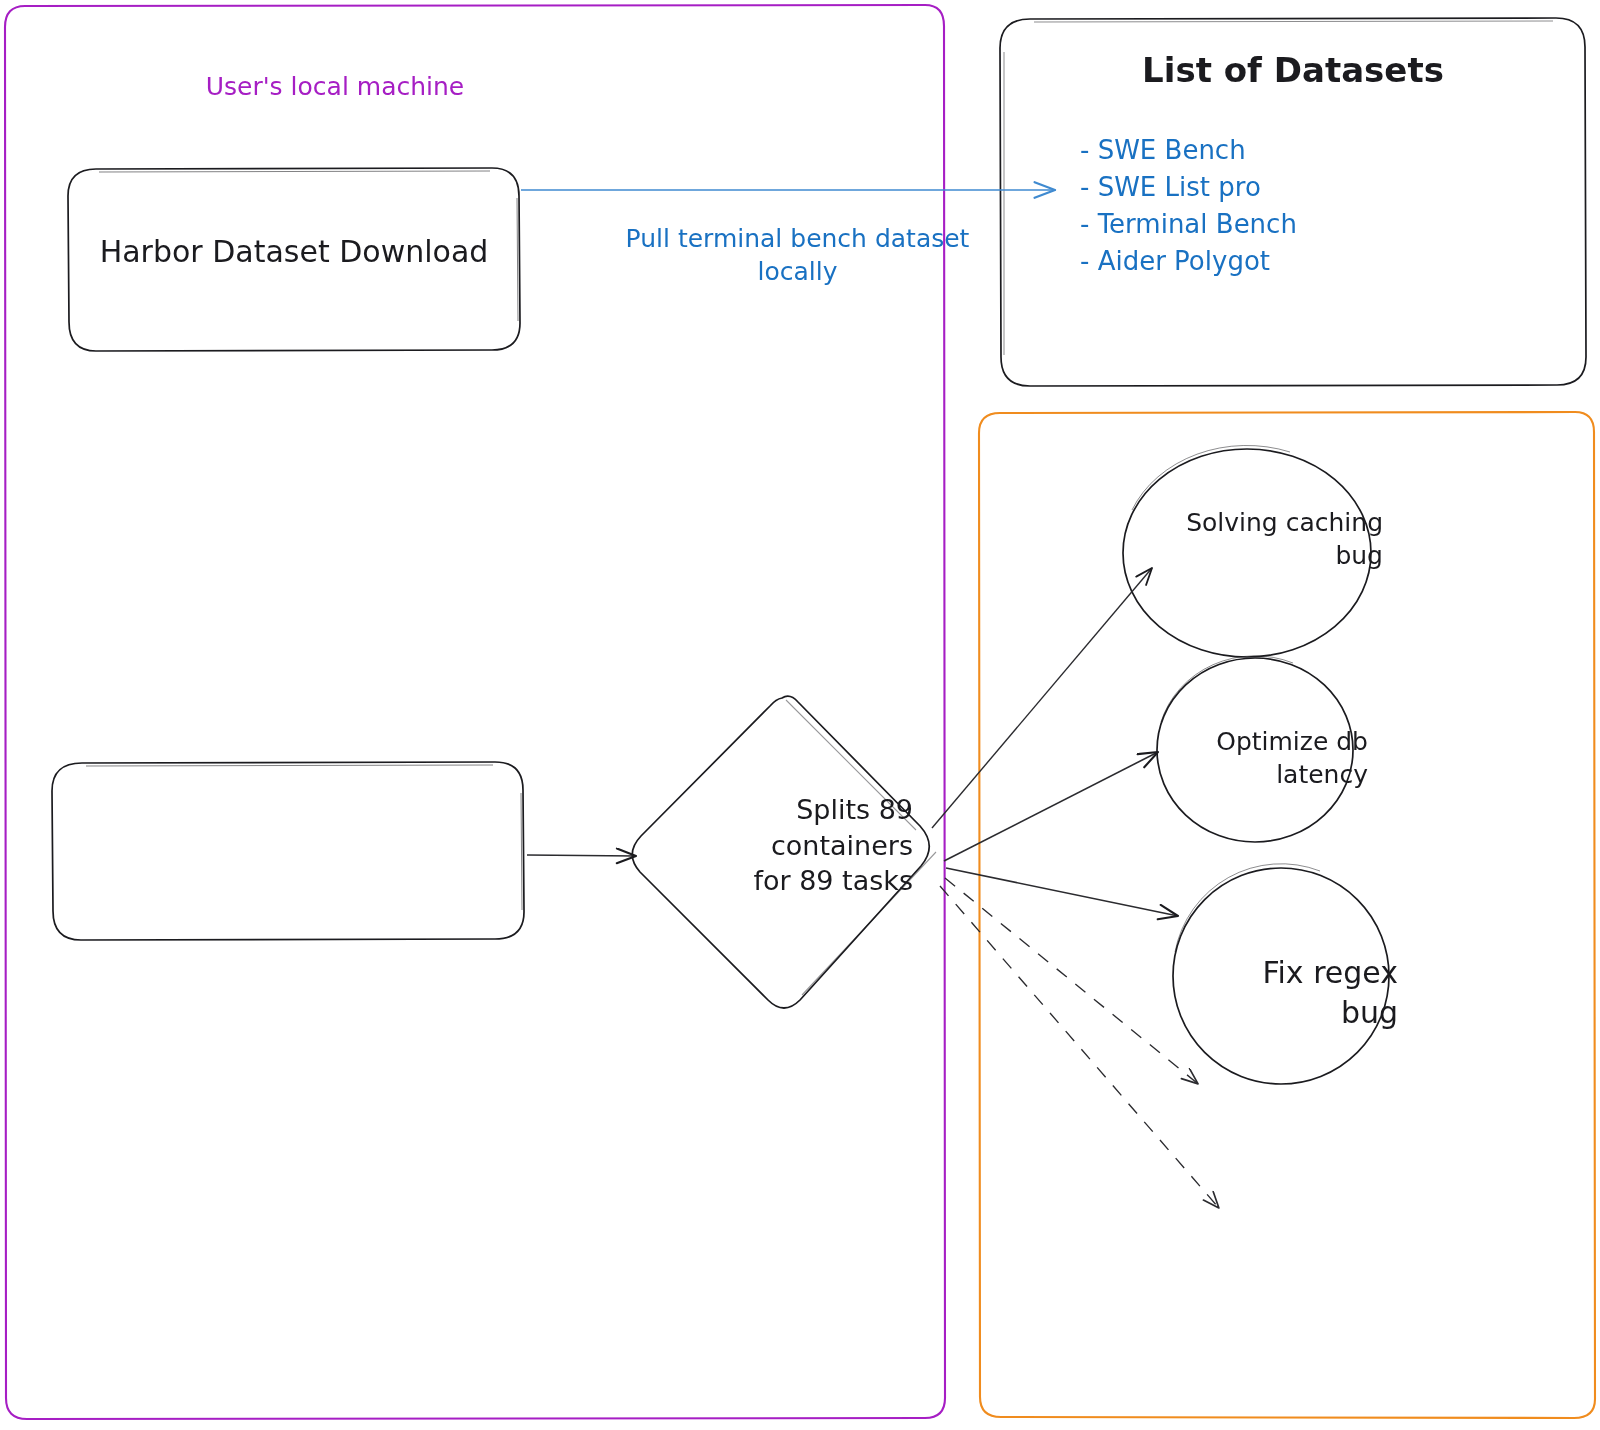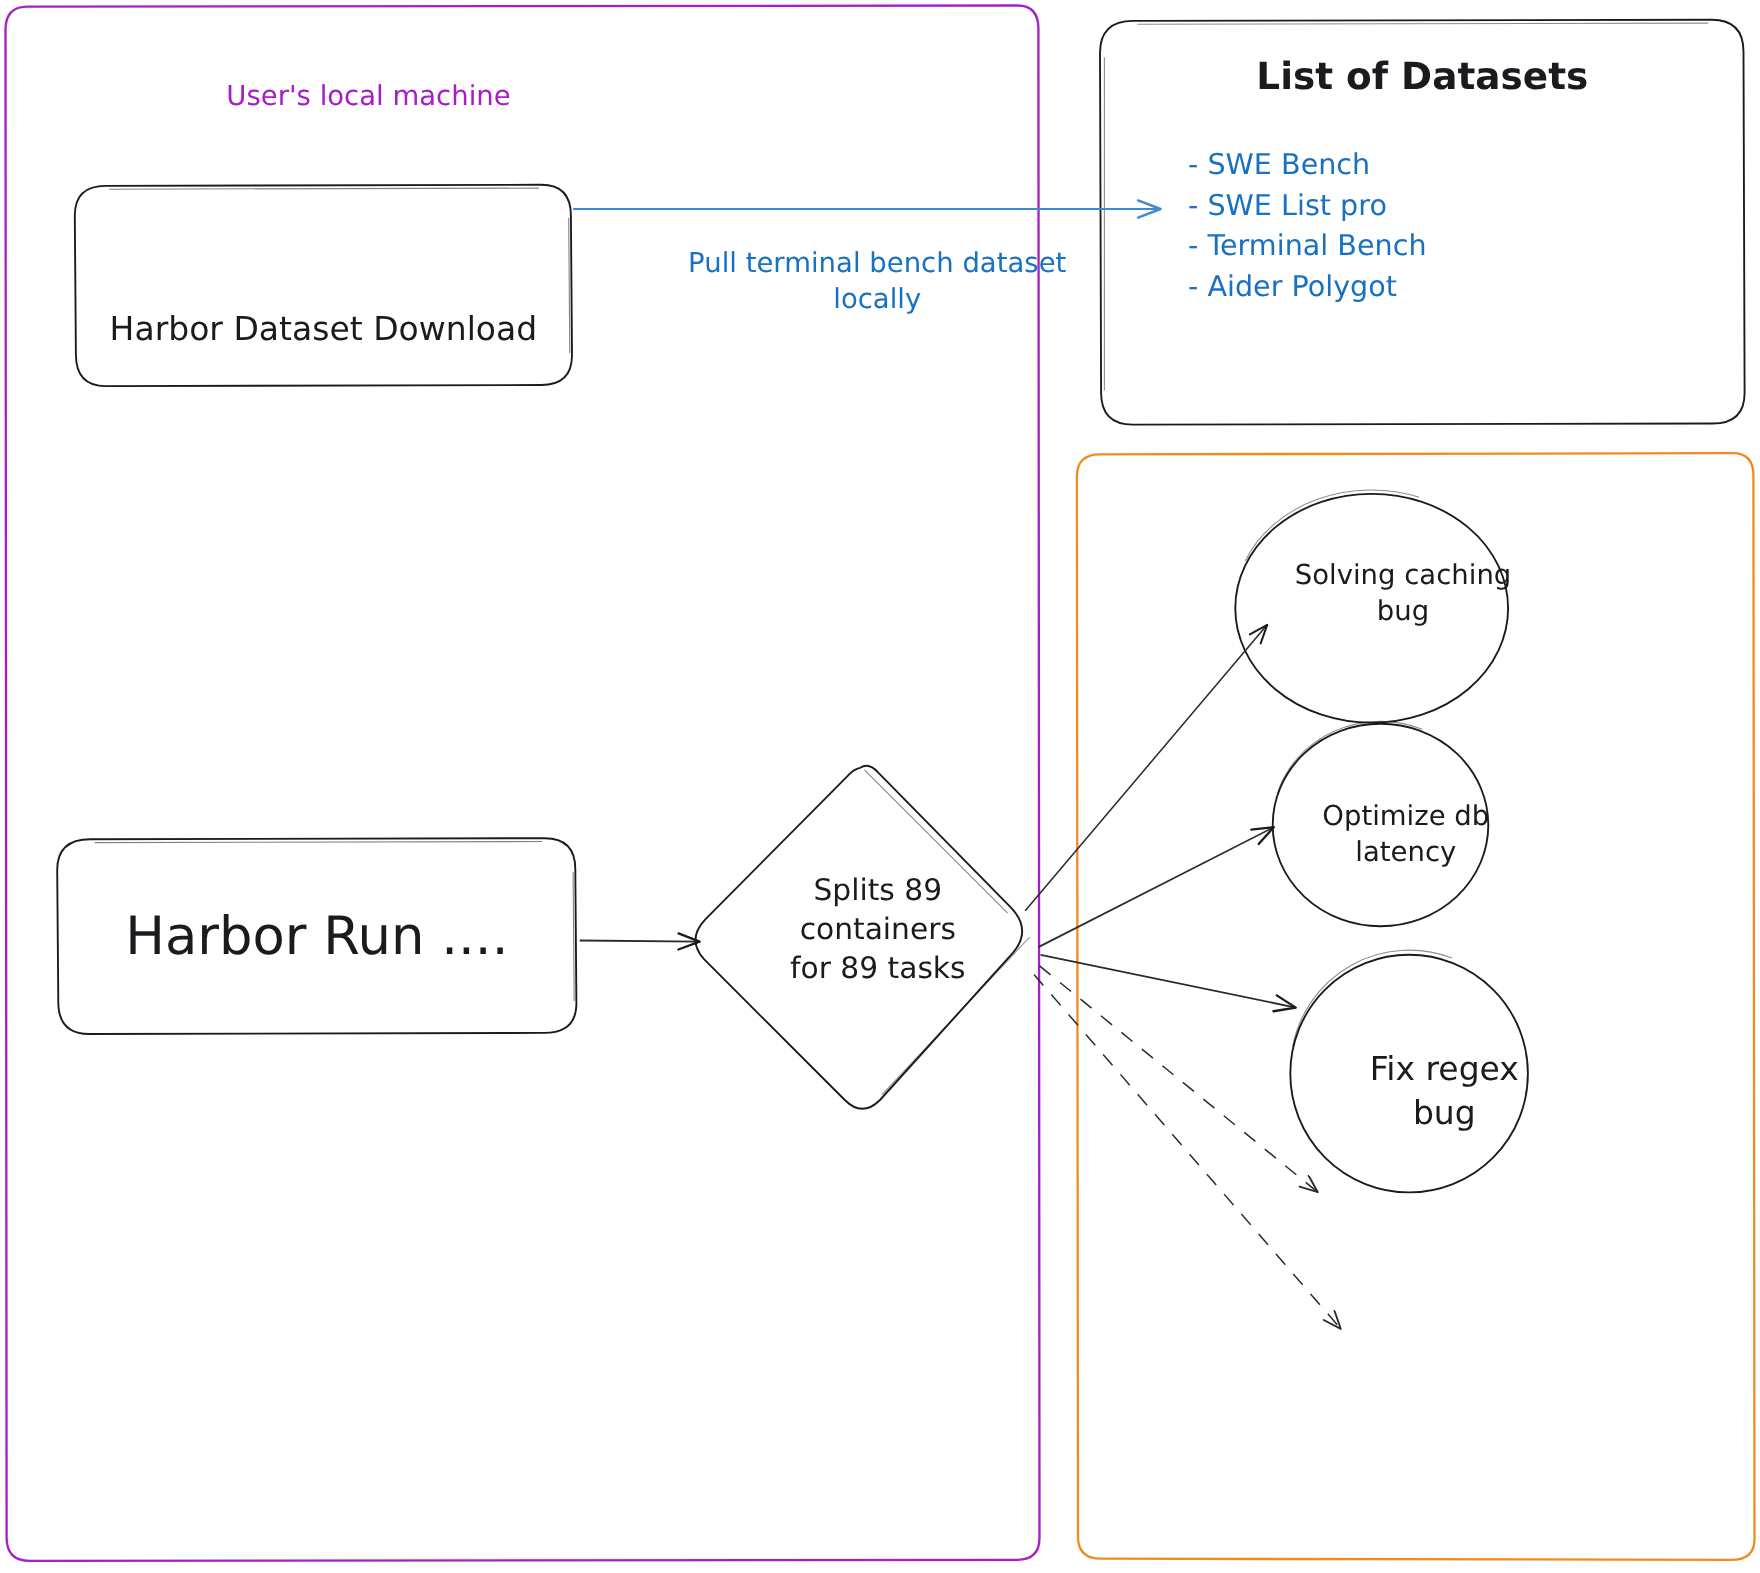--- a/index.html
+++ b/index.html
@@ -30,21 +30,21 @@
   .lbl {
     position: absolute;
     font-family: "DejaVu Sans", sans-serif;
     white-space: pre-wrap;
     line-height: 1.32;
   }
   .handtext {
     color: #1b1b1f;
   }
   .node-label {
-    text-align: center;
+    text-align: right;
   }
   .center {
     text-align: center;
   }
 </style>
 </head>
 <body>
 
 <div id="canvas">
 
@@ -135,35 +135,34 @@
       <path d="M 945,878 L 1197,1083" fill="none" stroke="#2b2b2f" stroke-width="1.35" stroke-dasharray="13 11" marker-end="url(#arrowDash)"></path>
     </g>
     <g>
       <path d="M 940,886 L 1218,1207" fill="none" stroke="#2b2b2f" stroke-width="1.35" stroke-dasharray="13 11" marker-end="url(#arrowDash)"></path>
     </g>
   </svg>
 
   <div class="lbl center" style="left:150px; top:70px; width:370px; font-size:25px; color:#a61ec4;">User's local machine</div>
 
 
-  <div class="lbl center handtext" style="left:70px; top:232px; width:448px; font-size:30px;margin-top:48px;">Harbor Dataset Download</div>
+  <div class="lbl center handtext" style="left:70px; top:232px; width:448px; font-size:30px;">Harbor Dataset Download</div>
 
   <div class="lbl center handtext" style="left:1004px; top:48px; width:578px; font-size:34px; font-weight:700;">List of Datasets</div>
 
   <div style="position:absolute; left:1080px; top:132px; width:480px; font-size:26px; color:#1971c2; line-height:1.42;">
     <div>- SWE Bench</div>
     <div>- SWE List pro</div>
     <div>- Terminal Bench</div>
     <div>- Aider Polygot</div>
   </div>
 
   <div class="lbl center" style="left:600px; top:222px; width:395px; font-size:25px; color:#1971c2;">Pull terminal bench dataset
 locally</div>
 
-  <div class="lbl center handtext" style="left:54px; top:820px; width:468px; font-size:48px;">Harbor Run ....</div>
 
   <div class="lbl node-label handtext" style="left:683px; top:792px; width:230px; font-size:27px;">Splits 89
 containers
 for 89 tasks</div>
 
   <div class="lbl node-label handtext" style="left:1168px; top:506px; width:215px; font-size:25px;">Solving caching
 bug</div>
 
   <div class="lbl node-label handtext" style="left:1188px; top:725px; width:180px; font-size:25px;">Optimize db
 latency</div>

